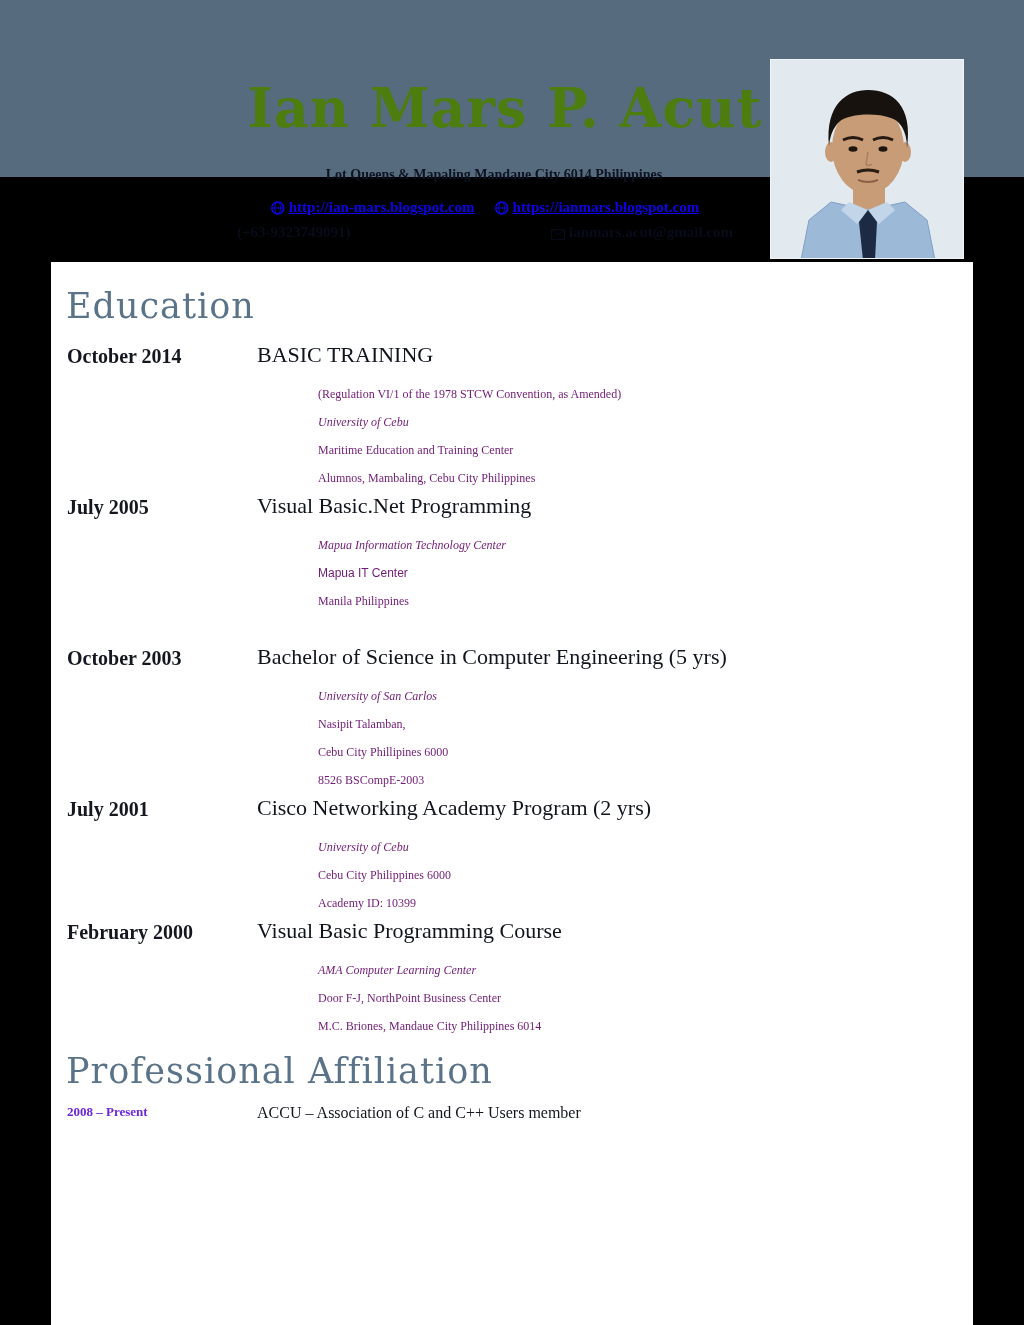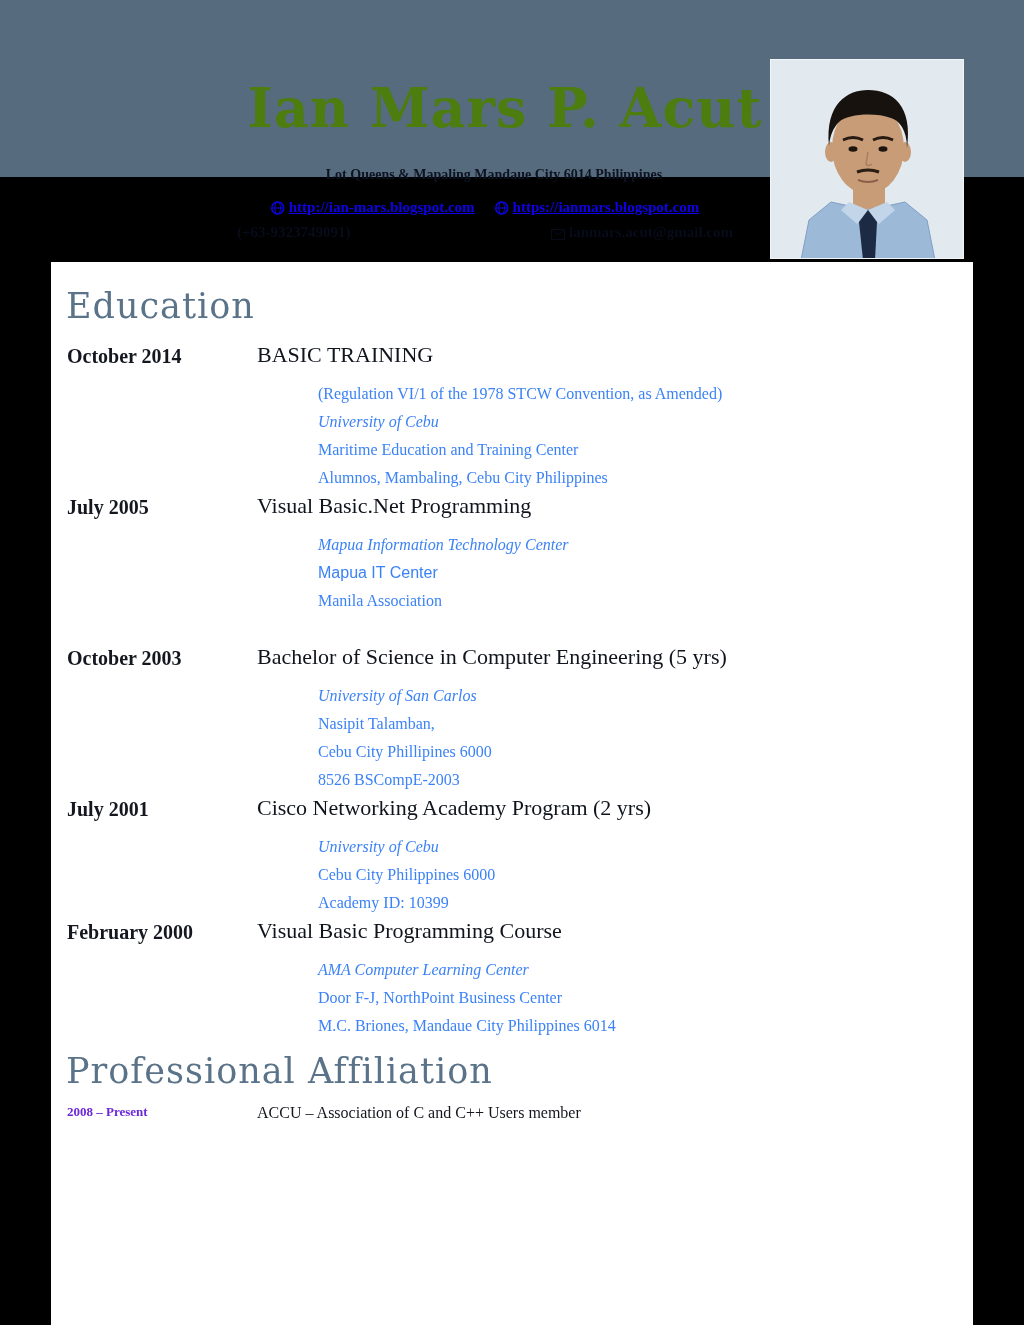--- a/index.html
+++ b/index.html
@@ -72,21 +72,21 @@
     position:absolute; left:16px; top:2px;
     font-size:20px; font-weight:bold; color:#14171f; white-space:nowrap;
   }
   .entry-body { position:absolute; left:206px; top:0; width:700px; }
   .entry-title {
     font-size:22px; color:#10141c; line-height:24px; margin-bottom:13px;
     white-space:nowrap;
   }
   .entry-lines { padding-left:61px; }
   .entry-line {
-    font-size:16px; color:#3b82f6; line-height:28px; white-space:nowrap;
+    font-size:12px; color:#701a75; line-height:28px; white-space:nowrap;
   }
   .entry-line.italic { font-style:italic; }
   .entry-line.sans { font-family:"Liberation Sans", sans-serif; }
 
   .e0 { top:81px; }
   .e1 { top:232px; }
   .e2 { top:383px; }
   .e3 { top:534px; }
   .e4 { top:657px; }
 
@@ -199,21 +199,21 @@
     </div>
   </div>
 
   <div class="entry e1">
     <div class="entry-date">July 2005</div>
     <div class="entry-body">
       <div class="entry-title">Visual Basic.Net Programming</div>
       <div class="entry-lines">
         <div class="entry-line italic">Mapua Information Technology Center</div>
         <div class="entry-line sans">Mapua IT Center</div>
-        <div class="entry-line">Manila Association</div>
+        <div class="entry-line">Manila Philippines</div>
       </div>
     </div>
   </div>
 
   <div class="entry e2">
     <div class="entry-date">October 2003</div>
     <div class="entry-body">
       <div class="entry-title">Bachelor of Science in Computer Engineering (5 yrs)</div>
       <div class="entry-lines">
         <div class="entry-line italic">University of San Carlos</div>

